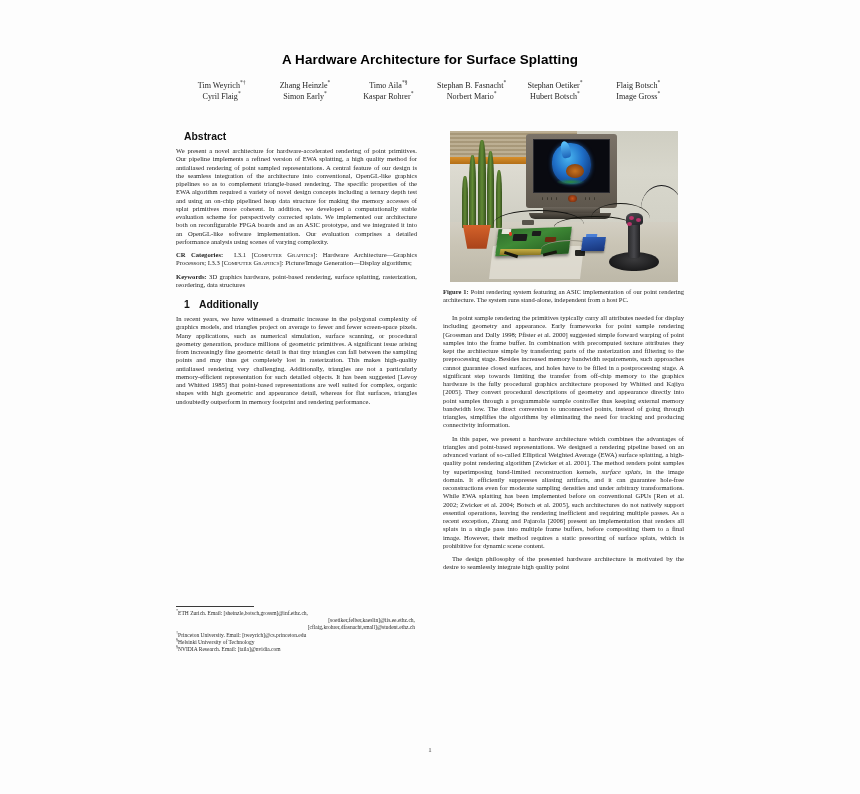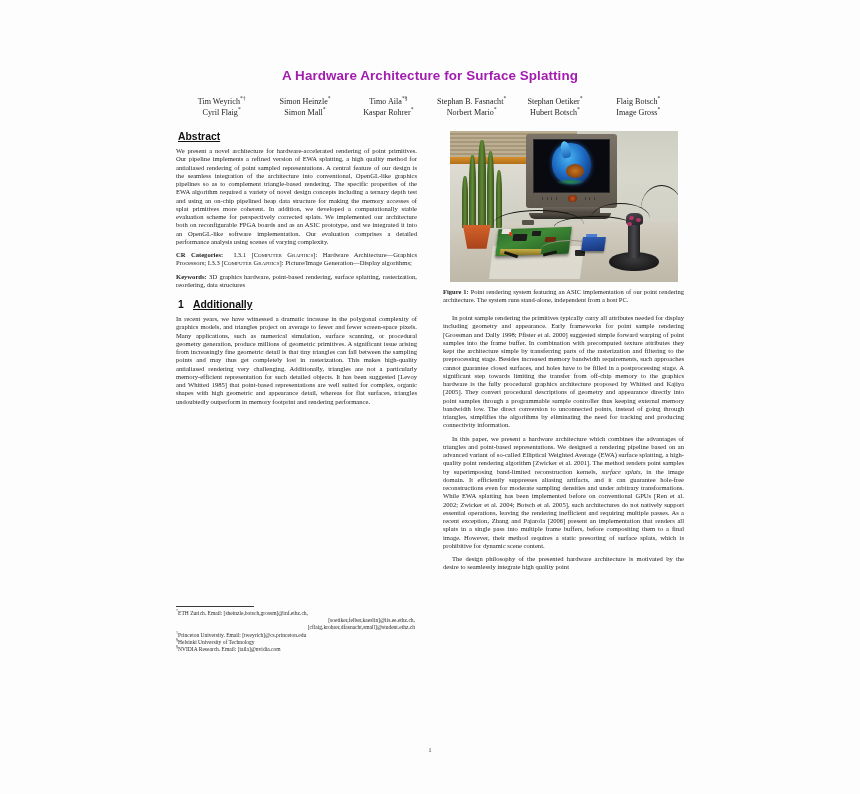--- a/index.html
+++ b/index.html
@@ -37,22 +37,22 @@
     letter-spacing: .15px;
     color: #262626;
     margin: 10px 0 0 0;
   }
   .paper-title {
     text-align: center;
     font-family: "Liberation Sans", sans-serif;
     font-weight: bold;
     font-size: 13.4px;
     letter-spacing: .1px;
-    color: #a21caf;
-    margin: 40px 0 0 0;
+    color: #000000;
+    margin: 24px 0 0 0;
   }
 
   .authors {
     margin: 14px 0 0 0;
   }
   .author-row {
     display: flex;
     justify-content: space-between;
     padding: 0 4px;
     margin-bottom: 2px;
@@ -83,23 +83,22 @@
     top: 0;
     width: 241px;
   }
   .col-left  { left: 0px; }
   .col-right { left: 267px; }
 
   h2.sec {
     font-family: "Liberation Sans", sans-serif;
     font-weight: bold;
     font-size: 10.4px;
-    margin: 0 0 5px 2px;
+    margin: 0 0 5px 8px;
     color: #111;
-    text-decoration: underline;
   }
   h2.sec .num { display: inline-block; width: 15px; }
 
   p.body {
     font-size: 6.6px;
     line-height: 8.25px;
     text-align: justify;
     text-justify: inter-word;
     margin: 0 0 5px 0;
     color: #232323;
@@ -350,29 +349,29 @@
 
 <div id="page">
   <div class="sheet">
 
 
     <h1 class="paper-title">A Hardware Architecture for Surface Splatting</h1>
 
     <div class="authors">
       <div class="author-row">
         <div class="author-cell"><span>Tim Weyrich</span><sup>*†</sup></div>
-        <div class="author-cell"><span>Simon Heinzle</span><sup>*</sup></div>
+        <div class="author-cell"><span>Zhang Heinzle</span><sup>*</sup></div>
         <div class="author-cell"><span>Timo Aila</span><sup>*§</sup></div>
         <div class="author-cell"><span>Stephan B. Fasnacht</span><sup>*</sup></div>
         <div class="author-cell"><span>Stephan Oetiker</span><sup>*</sup></div>
         <div class="author-cell"><span>Flaig Botsch</span><sup>*</sup></div>
       </div>
       <div class="author-row">
         <div class="author-cell"><span>Cyril Flaig</span><sup>*</sup></div>
-        <div class="author-cell"><span>Simon Mall</span><sup>*</sup></div>
+        <div class="author-cell"><span>Simon Early</span><sup>*</sup></div>
         <div class="author-cell"><span>Kaspar Rohrer</span><sup>*</sup></div>
         <div class="author-cell"><span>Norbert Mario</span><sup>*</sup></div>
         <div class="author-cell"><span>Hubert Botsch</span><sup>*</sup></div>
         <div class="author-cell"><span>Image Gross</span><sup>*</sup></div>
       </div>
     </div>
 
     <div class="columns">
 
       <div class="col col-left">

